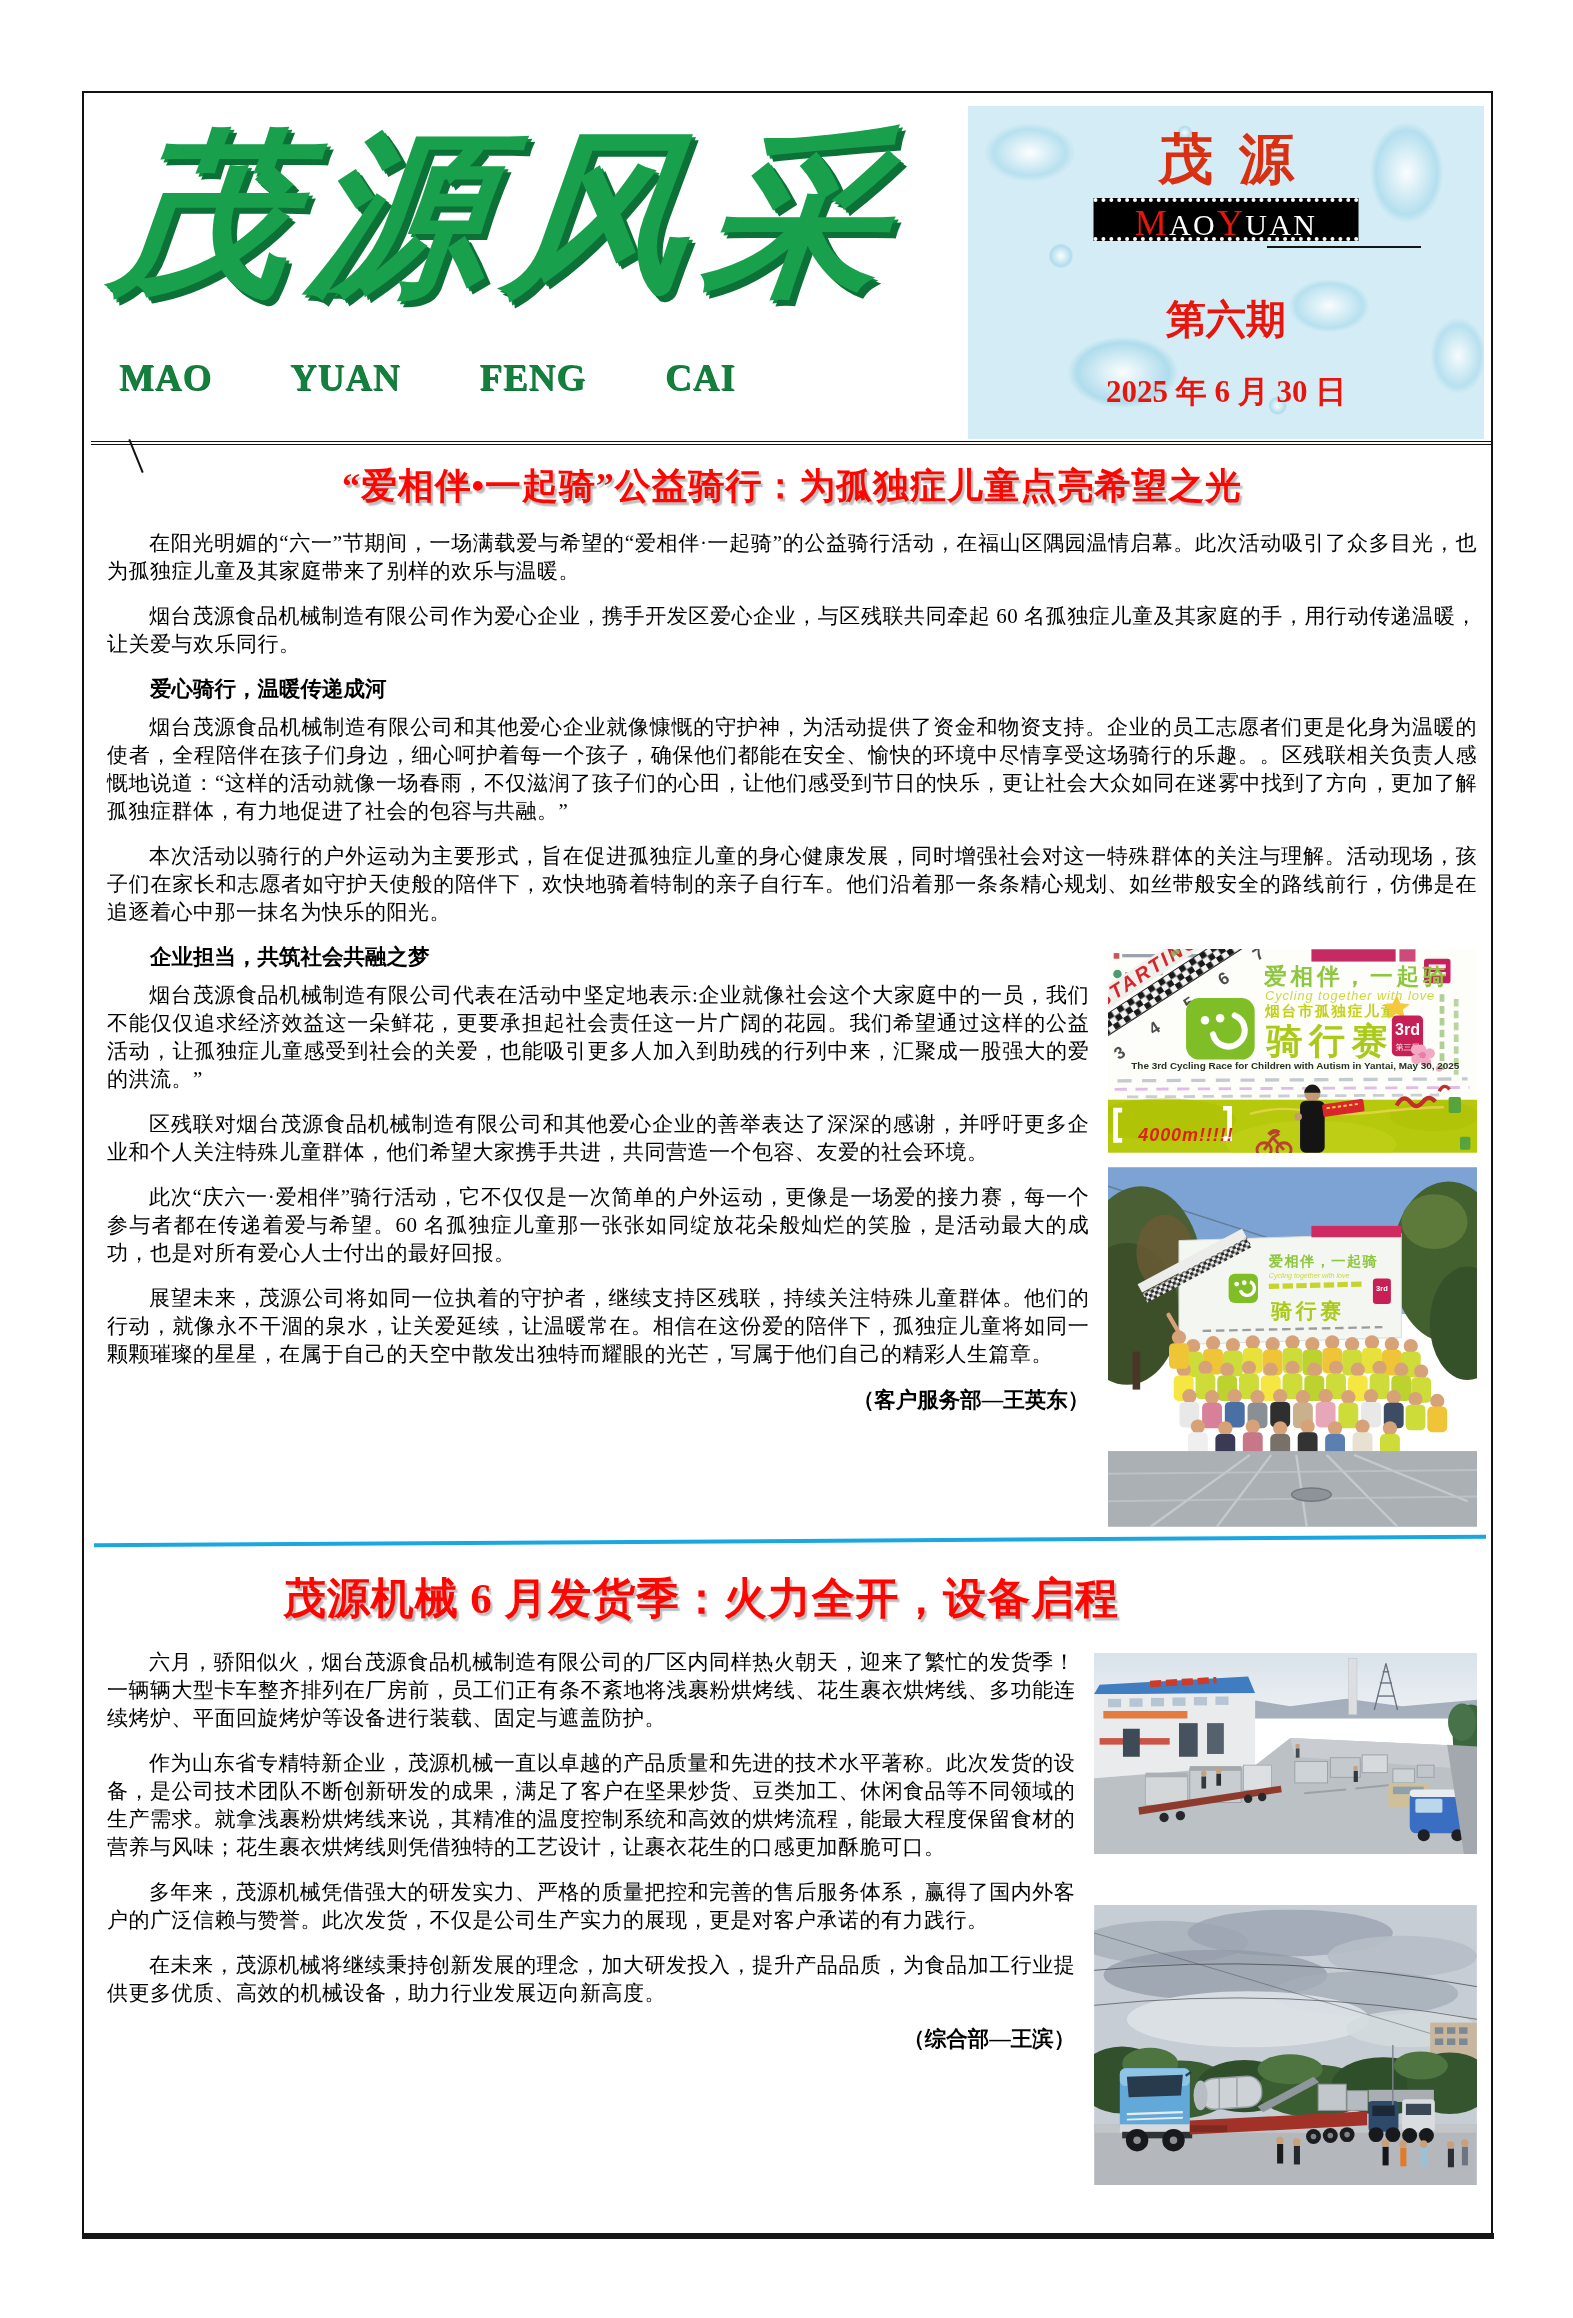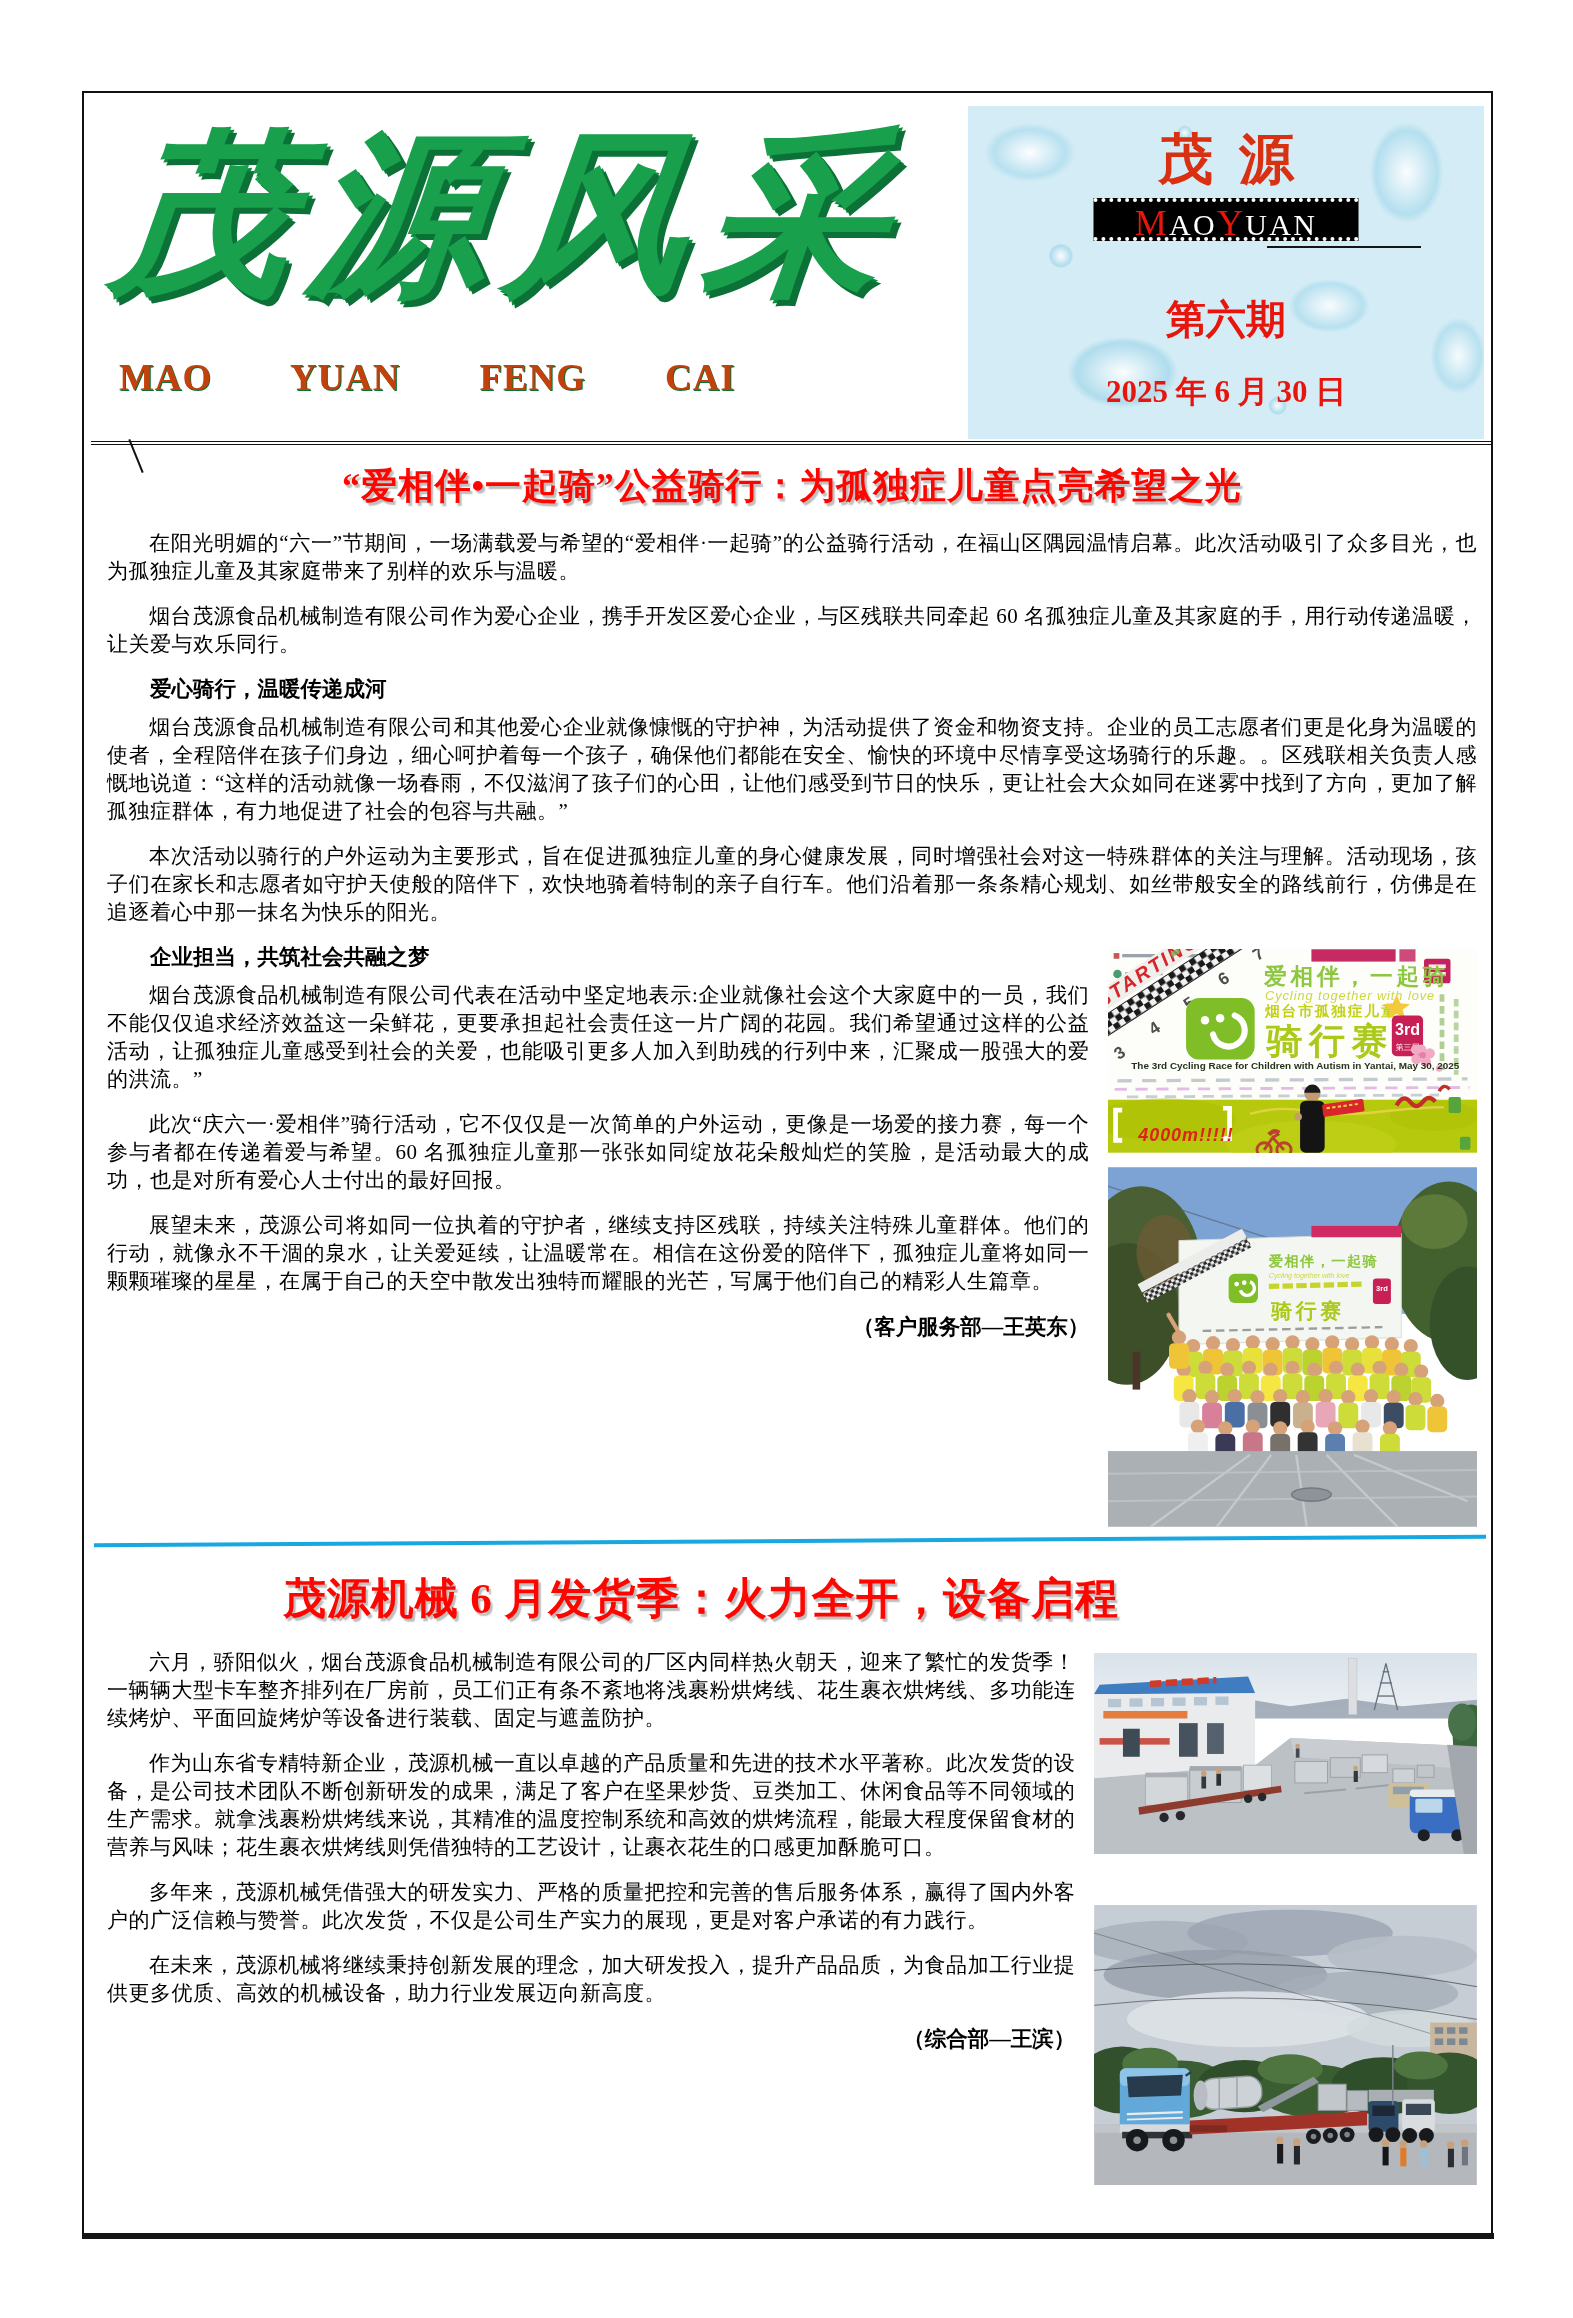--- a/index.html
+++ b/index.html
@@ -4,21 +4,21 @@
 <style>
   html,body{margin:0;padding:0;background:#ffffff;}
   body{width:1573px;height:2319px;position:relative;font-family:"Liberation Serif","DejaVu Serif",serif;}
   
   .frame-line{position:absolute;background:#111;}
   
   .masthead-cn{position:absolute;left:114px;top:96px;width:794px;font-size:178px;line-height:1.35;
     font-weight:bold;font-style:italic;color:#18a04c;letter-spacing:19.6px;transform:skewX(-6deg);
     text-shadow:6.5px 5.6px 0 #0c7136,3.3px 2.8px 0 #0f8a41;white-space:nowrap;}
   .masthead-en{position:absolute;left:119px;top:356px;width:621px;font-size:37px;font-weight:bold;
-    color:#c2410c;word-spacing:69px;letter-spacing:0.9px;text-shadow:0.9px 0.9px 0 #0c7136;white-space:nowrap;}
+    color:#15803d;word-spacing:69px;letter-spacing:0.9px;text-shadow:0.9px 0.9px 0 #0c7136;white-space:nowrap;}
   
   .infobox{position:absolute;left:968px;top:106px;width:516px;height:333px;background-color:#d3ecf5;
     background-image:
       radial-gradient(ellipse 65px 42px at 12% 14%, rgba(255,255,255,.95), rgba(150,210,232,.45) 55%, rgba(120,190,215,0) 70%),
       radial-gradient(ellipse 51px 70px at 85% 20%, rgba(255,255,255,.9), rgba(150,210,232,.5) 60%, rgba(120,190,215,0) 72%),
       radial-gradient(ellipse 79px 51px at 30% 80%, rgba(255,255,255,.9), rgba(140,205,228,.5) 58%, rgba(120,190,215,0) 70%),
       radial-gradient(ellipse 56px 37px at 70% 60%, rgba(255,255,255,.85), rgba(150,210,232,.45) 60%, rgba(120,190,215,0) 72%),
       radial-gradient(ellipse 42px 28px at 50% 35%, rgba(255,255,255,.8), rgba(150,210,232,.4) 60%, rgba(120,190,215,0) 75%),
       radial-gradient(ellipse 37px 51px at 95% 75%, rgba(255,255,255,.8), rgba(150,210,232,.45) 60%, rgba(120,190,215,0) 75%),
       radial-gradient(circle 16px at 18% 45%, rgba(255,255,255,.9), rgba(140,205,228,.5) 65%, rgba(120,190,215,0) 78%),
@@ -391,20 +391,21 @@
         </g>
         <line x1="0" y1="648" x2="780" y2="640" stroke="#c2c6c9" stroke-width="4" opacity=".8"></line>
         <line x1="0" y1="706" x2="780" y2="696" stroke="#c2c6c9" stroke-width="4" opacity=".8"></line>
         <ellipse cx="430" cy="692" rx="42" ry="14" fill="#8e9399" stroke="#74797e" stroke-width="3"></ellipse>
       </svg>
     </figure>
   </aside>
 
   <p class="sub">企业担当，共筑社会共融之梦</p>
   <p class="para">烟台茂源食品机械制造有限公司代表在活动中坚定地表示:企业就像社会这个大家庭中的一员，我们不能仅仅追求经济效益这一朵鲜花，更要承担起社会责任这一片广阔的花园。我们希望通过这样的公益活动，让孤独症儿童感受到社会的关爱，也能吸引更多人加入到助残的行列中来，汇聚成一股强大的爱的洪流。”</p>
+  <p class="para">区残联对烟台茂源食品机械制造有限公司和其他爱心企业的善举表达了深深的感谢，并呼吁更多企业和个人关注特殊儿童群体，他们希望大家携手共进，共同营造一个包容、友爱的社会环境。</p>
   <p class="para">此次“庆六一·爱相伴”骑行活动，它不仅仅是一次简单的户外运动，更像是一场爱的接力赛，每一个参与者都在传递着爱与希望。60 名孤独症儿童那一张张如同绽放花朵般灿烂的笑脸，是活动最大的成功，也是对所有爱心人士付出的最好回报。</p>
   <p class="para">展望未来，茂源公司将如同一位执着的守护者，继续支持区残联，持续关注特殊儿童群体。他们的行动，就像永不干涸的泉水，让关爱延续，让温暖常在。相信在这份爱的陪伴下，孤独症儿童将如同一颗颗璀璨的星星，在属于自己的天空中散发出独特而耀眼的光芒，写属于他们自己的精彩人生篇章。</p>
   <p class="attr1">（客户服务部—王英东）</p>
   <div class="clear"></div>
 
   <div class="cyan-rule"></div>
 
   <h1 class="t2">茂源机械 6 月发货季：火力全开，设备启程</h1>
 
   <aside class="photos2">

